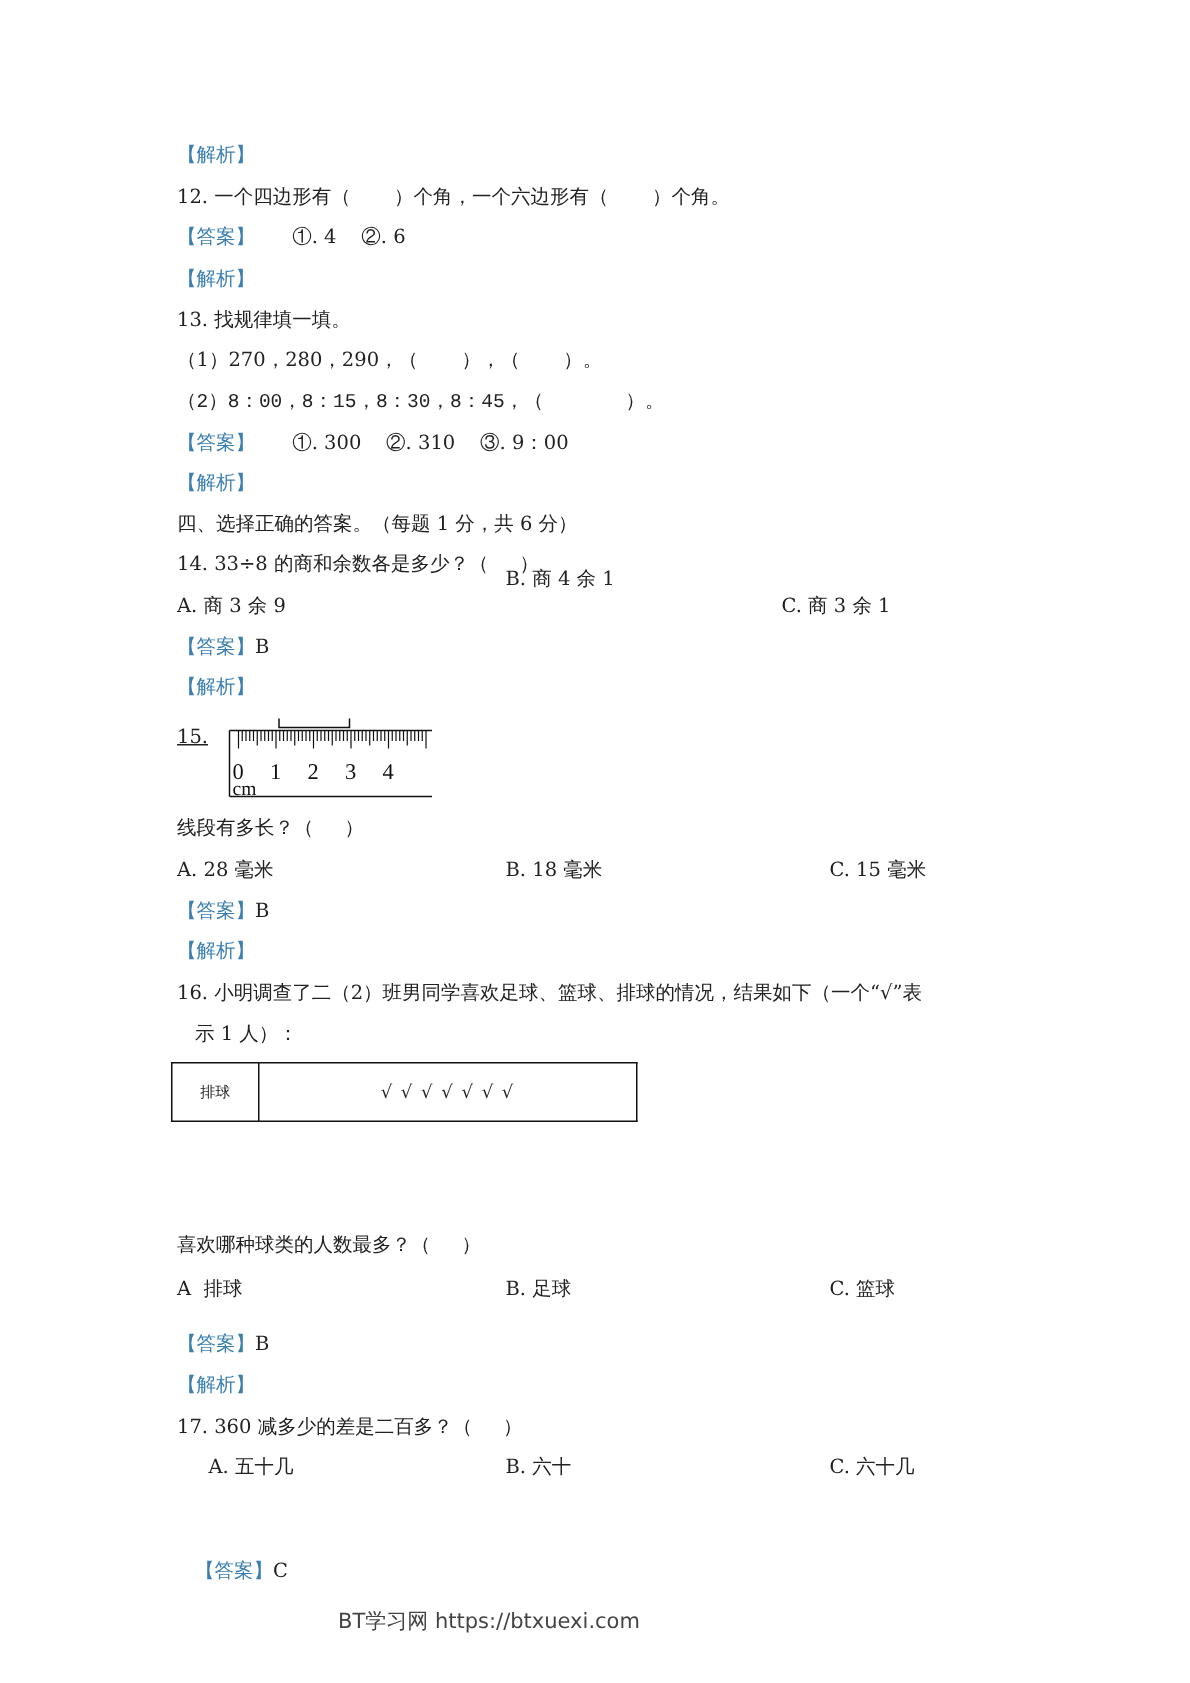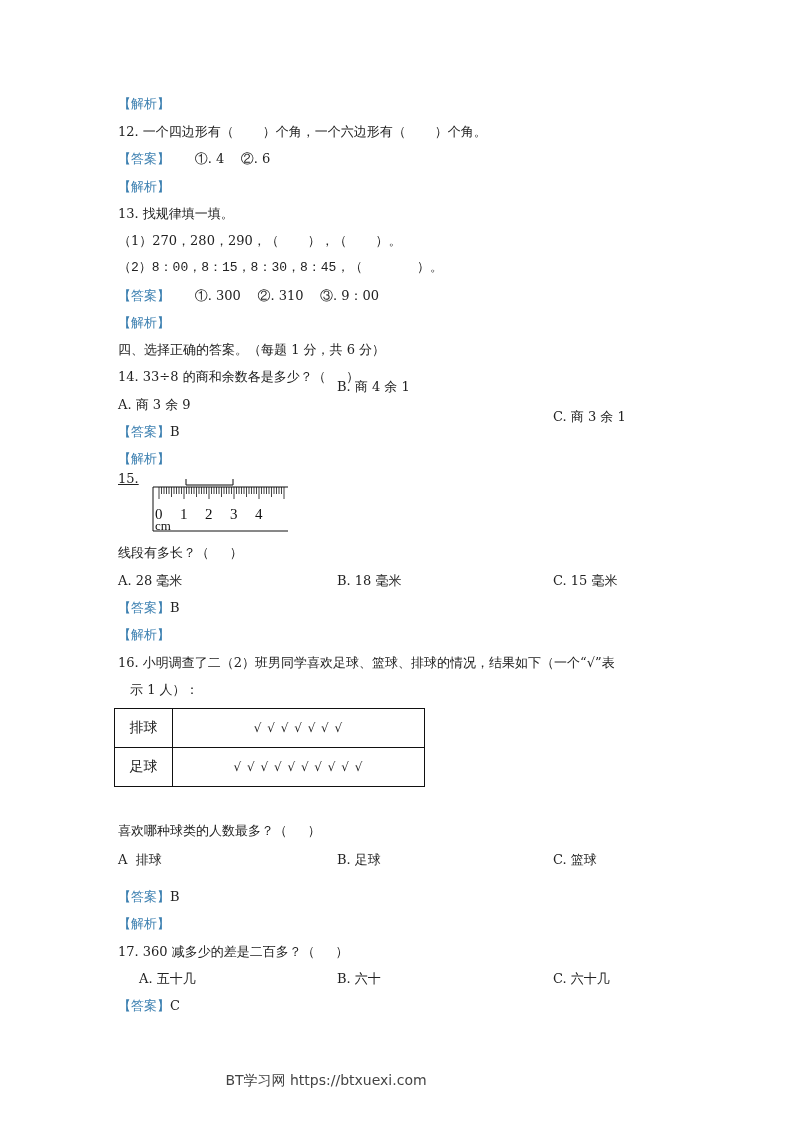--- a/index.html
+++ b/index.html
@@ -5,21 +5,21 @@
   html, body { margin: 0; padding: 0; }
   body {
     width: 793px; height: 1122px; background: #ffffff; position: relative; overflow: hidden;
     font-family: "DejaVu Serif", "Liberation Serif", serif; color: #222; font-size: 13px;
   }
   .line { position: absolute; left: 118px; white-space: pre; line-height: 16px; }
   .tag { color: #3b7fb0; }
   .opt { position: absolute; white-space: pre; line-height: 16px; }
   .ruler-wrap { position: absolute; left: 152px; top: 477px; width: 136px; height: 56px; }
   table.tally { position: absolute; left: 114px; top: 708px; border-collapse: collapse; width: 311px; }
-  table.tally td { border: 1px solid #111; height: 36px; font-size: 14px; }
+  table.tally td { border: 1px solid #111; height: 36px; font-size: 10px; }
   table.tally td.name { width: 55px; text-align: center; }
   table.tally td.marks { text-align: center; letter-spacing: 1px; font-size: 12px; }
   .footer { position: absolute; top: 1072px; left: 0; width: 652px; text-align: center;
     font-family: "DejaVu Sans", "Liberation Sans", sans-serif; font-size: 14px; color: #444; }
 </style>
 </head>
 <body>
 
 <div class="line tag" style="top:96px;">【解析】</div>
 
@@ -31,25 +31,25 @@
 <div class="line" style="top:233px;">（1）270，280，290，（       ），（       ）。</div>
 <div class="line" style="top:260px;font-family:Liberation Mono, monospace;">（2）8：00，8：15，8：30，8：45，（       ）。</div>
 <div class="line" style="top:288px;"><span class="tag">【答案】</span><span>      ①. 300    ②. 310    ③. 9：00</span></div>
 <div class="line tag" style="top:315px;">【解析】</div>
 
 <div class="line" style="top:342px;">四、选择正确的答案。（每题 1 分，共 6 分）</div>
 
 <div class="line" style="top:369px;">14. 33÷8 的商和余数各是多少？（     ）</div>
 <div class="opt" style="top:397px; left:118px;">A. 商 3 余 9</div>
 <div class="opt" style="top:379px; left:337px;text-align:right;">B. 商 4 余 1</div>
-<div class="opt" style="top:397px; left:553px;margin-top:12px;">C. 商 3 余 1</div>
+<div class="opt" style="top:397px; left:521px;">C. 商 3 余 1</div>
 <div class="line" style="top:424px;"><span class="tag">【答案】</span><span>B</span></div>
 <div class="line tag" style="top:451px;">【解析】</div>
 
-<div class="line" style="top:471px;text-decoration:underline;">15.</div>
+<div class="line" style="top:484px;text-decoration:underline;">15.</div>
 <div class="ruler-wrap">
   <svg width="136" height="56" viewBox="0 0 136 56">
 
     <polyline points="34,2 34,8 81,8 81,2" fill="none" stroke="#111" stroke-width="1"></polyline>
 
     <line x1="1" y1="10" x2="136" y2="10" stroke="#111" stroke-width="1"></line>
     <line x1="1" y1="10" x2="1" y2="54" stroke="#111" stroke-width="1"></line>
     <line x1="1" y1="54" x2="136" y2="54" stroke="#111" stroke-width="1"></line>
 
     <g stroke="#111" stroke-width="0.8">
@@ -123,32 +123,28 @@
 <div class="line tag" style="top:627px;">【解析】</div>
 
 <div class="line" style="top:655px;">16. 小明调查了二（2）班男同学喜欢足球、篮球、排球的情况，结果如下（一个“√”表</div>
 <div class="line" style="top:682px;margin-left:12px;">示 1 人）：</div>
 <table class="tally">
   <tbody>
       <tr>
     <td class="name">排球</td>
     <td class="marks">√ √ √ √ √ √ √</td>
   </tr>
-  <tr>
-    <td class="name">足球</td>
-    <td class="marks">√ √ √ √ √ √ √ √ √ √</td>
-  </tr>
 </tbody>
   </table>
 <div class="line" style="top:823px;">喜欢哪种球类的人数最多？（     ）</div>
 <div class="opt" style="top:852px; left:118px;">A  排球</div>
 <div class="opt" style="top:852px; left:337px;">B. 足球</div>
 <div class="opt" style="top:852px; left:553px;">C. 篮球</div>
 <div class="line" style="top:889px;"><span class="tag">【答案】</span><span>B</span></div>
 <div class="line tag" style="top:916px;">【解析】</div>
 
 <div class="line" style="top:944px;">17. 360 减多少的差是二百多？（     ）</div>
 <div class="opt" style="top:971px; left:104px;margin-left:35px;">A. 五十几</div>
 <div class="opt" style="top:971px; left:337px;">B. 六十</div>
 <div class="opt" style="top:971px; left:553px;">C. 六十几</div>
-<div class="line" style="top:998px;"><span class="tag">【答案】</span><span>C</span></div>
+<div class="line" style="top:1040px;margin-left:12px;"><span class="tag">【答案】</span><span>C</span></div>
 
 <div class="footer">BT学习网 https://btxuexi.com</div>
 
 </body></html>

